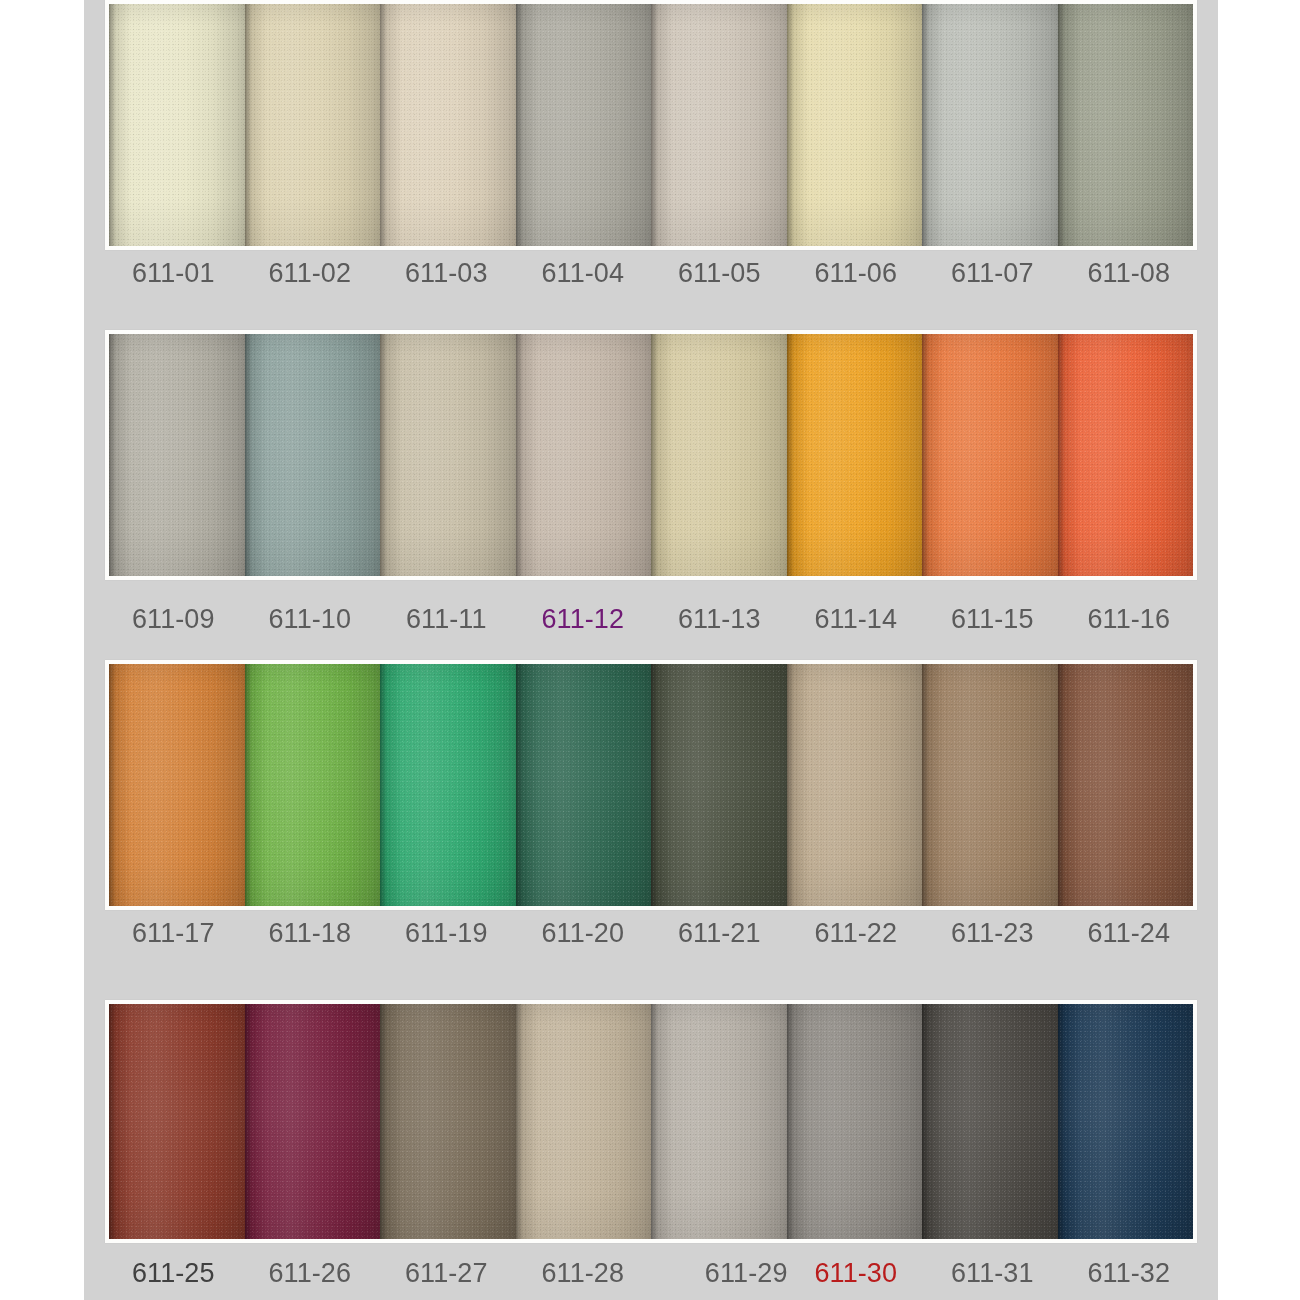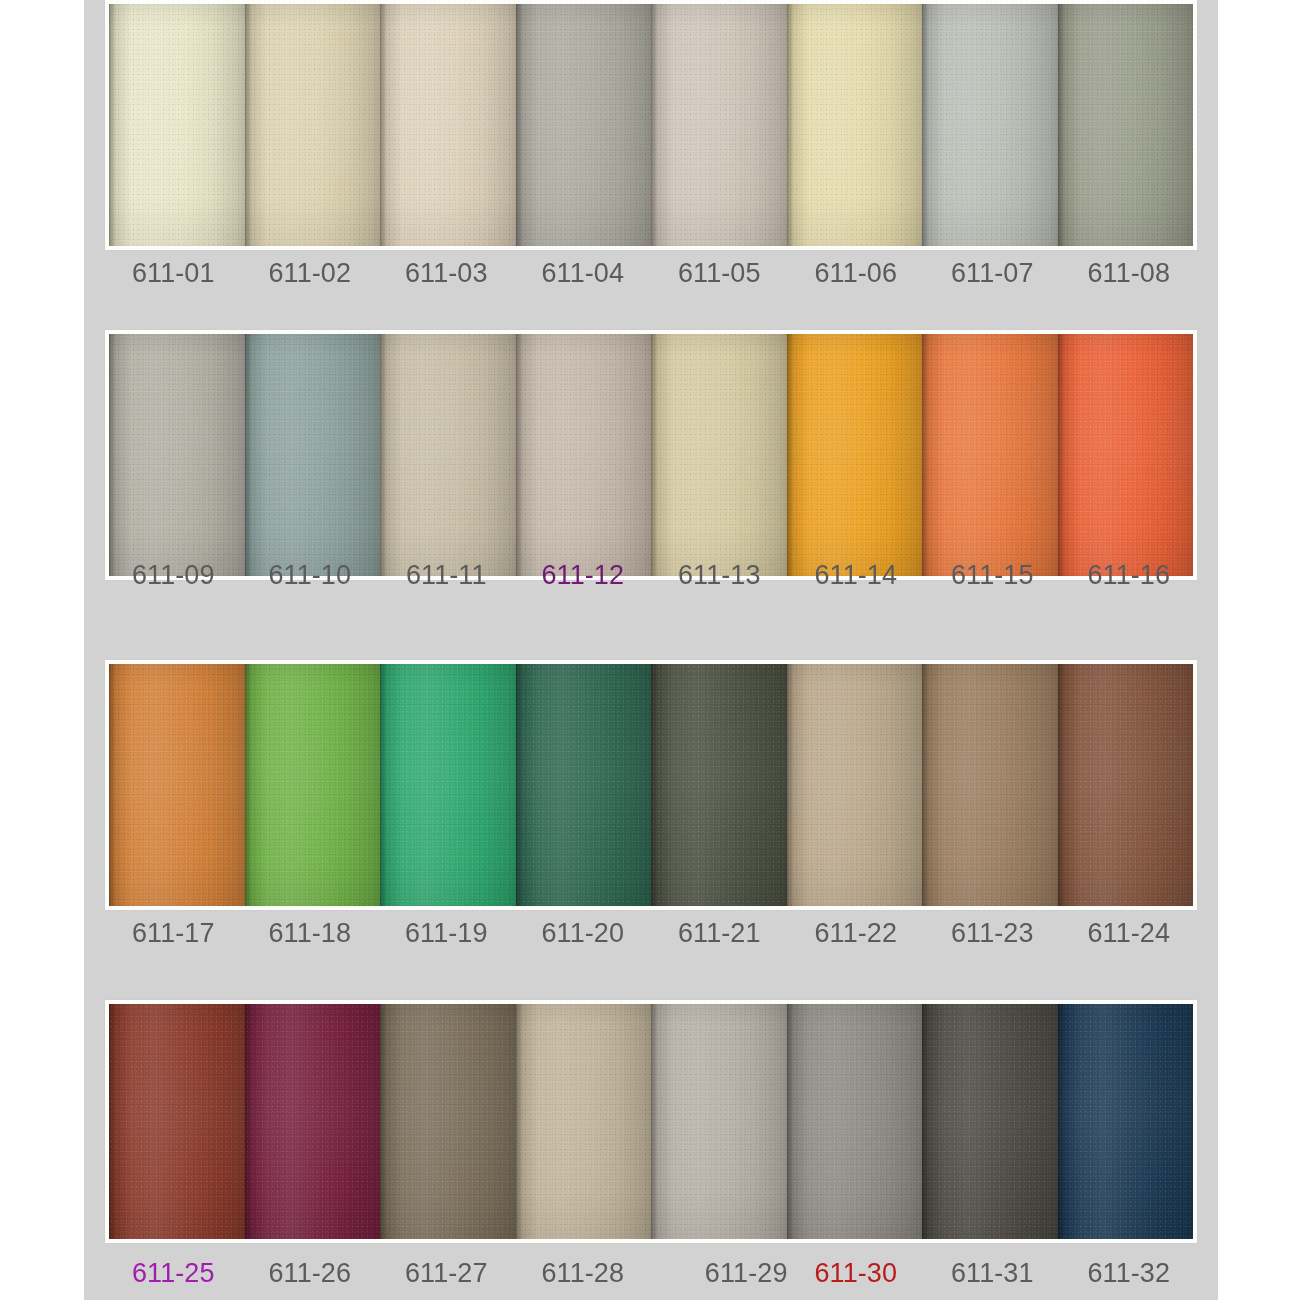--- a/index.html
+++ b/index.html
@@ -221,21 +221,21 @@
           <div class="shade"></div>
         </div>
         <div class="swatch" title="611-16">
           <div class="base" style="background: rgb(236, 98, 56);"></div>
           <div class="grain"></div>
           <div class="vshade"></div>
           <div class="shade"></div>
         </div>
       </div>
     </div>
-    <div class="label-band" style="top: 560px;">
+    <div class="label-band" style="top: 604px;">
       <div class="swatch-label" style="color: rgb(91, 91, 91);">611-09</div>
       <div class="swatch-label" style="color: rgb(91, 91, 91);">611-10</div>
       <div class="swatch-label" style="color: rgb(91, 91, 91);">611-11</div>
       <div class="swatch-label" style="color: #701a75;">611-12</div>
       <div class="swatch-label" style="color: rgb(91, 91, 91);">611-13</div>
       <div class="swatch-label" style="color: rgb(91, 91, 91);">611-14</div>
       <div class="swatch-label" style="color: rgb(91, 91, 91);">611-15</div>
       <div class="swatch-label" style="color: rgb(91, 91, 91);">611-16</div>
     </div>
     <div class="row-card" style="top: 660px; height: 250px; background: rgb(253, 253, 251);">
@@ -346,21 +346,21 @@
         </div>
         <div class="swatch" title="611-32">
           <div class="base" style="background: rgb(29, 58, 85);"></div>
           <div class="grain"></div>
           <div class="vshade"></div>
           <div class="shade"></div>
         </div>
       </div>
     </div>
     <div class="label-band" style="top: 1258px;">
-      <div class="swatch-label" style="color: #a21caf;">611-25</div>
+      <div class="swatch-label" style="color: #404040;">611-25</div>
       <div class="swatch-label" style="color: rgb(91, 91, 91);">611-26</div>
       <div class="swatch-label" style="color: rgb(91, 91, 91);">611-27</div>
       <div class="swatch-label" style="color: rgb(91, 91, 91);">611-28</div>
       <div class="swatch-label" style="color: rgb(91, 91, 91); text-align: right;">611-29</div>
       <div class="swatch-label" style="color: #b91c1c;">611-30</div>
       <div class="swatch-label" style="color: rgb(91, 91, 91);">611-31</div>
       <div class="swatch-label" style="color: rgb(91, 91, 91);">611-32</div>
     </div>
   </div>
 

